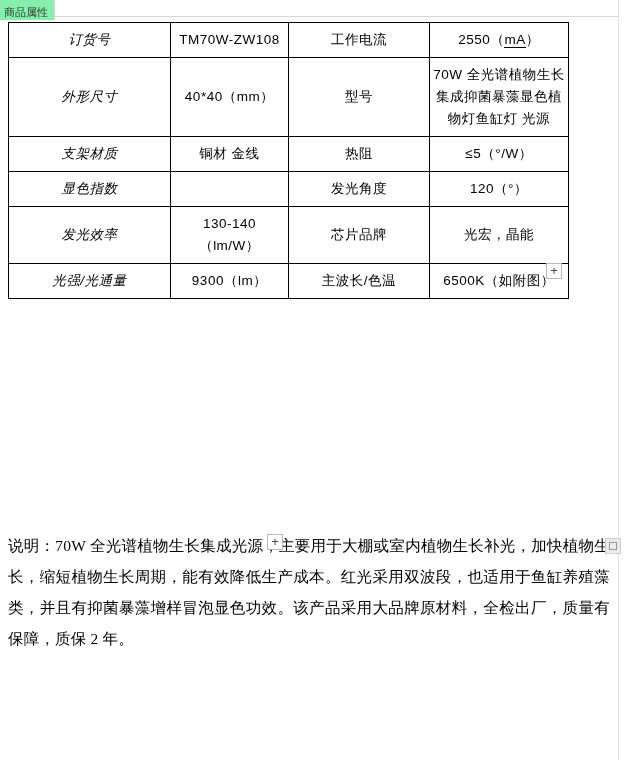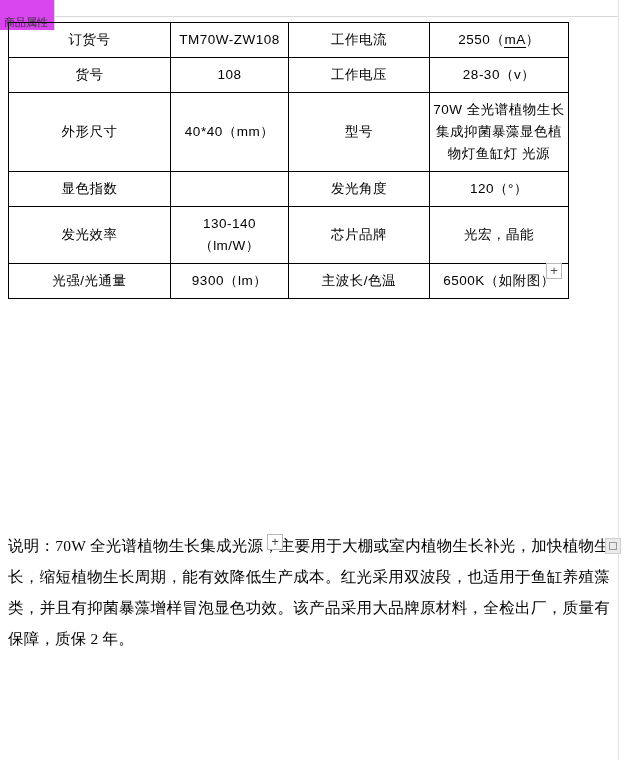--- a/index.html
+++ b/index.html
@@ -27,25 +27,25 @@
     position: absolute;
     left: 0; top: 0;
     width: 618px;
     height: 16px;
     border-bottom: 1px solid #d8d8d8;
     background: #fff;
   }
   .top-chip {
     position: absolute;
     left: 0; top: 0;
-    padding: 15px 6px 0 4px;
+    padding: 5px 6px 0 4px;
     font-size: 11px;
     line-height: 15px;
     color: #333;
-    background: #d946ef;
+    background: #86efac;
     border-right: 1px solid #d8d8d8;
   }
   
   .right-edge {
     position: absolute;
     left: 618px; top: 0;
     width: 22px; height: 760px;
     background: #fff;
     border-left: 1px solid #e3e3e3;
   }
@@ -94,21 +94,21 @@
   table.spec td {
     border: 1px solid #000;
     text-align: center;
     vertical-align: middle;
     font-size: 13.5px;
     font-family: "Liberation Sans", sans-serif;
     padding: 6px 3px;
     line-height: 22px;
     letter-spacing: 0.5px;
   }
-  .c0 { width: 155px; }
+  .c0 { width: 155px; font-style: italic; }
   .c1 { width: 111px; }
   .c2 { width: 134px; margin-left: 44px; }
   .c3 { width: 132px; }
 
   .unit-ma {
     border-bottom: 1px solid #000;
   }
 
   .para {
     position: absolute;
@@ -136,30 +136,30 @@
 
   <table class="spec">
     <tbody>
       <tr>
         <td class="c0">订货号</td>
         <td class="c1">TM70W-ZW108</td>
         <td class="c2">工作电流</td>
         <td class="c3">2550（<span class="unit-ma">mA</span>）</td>
       </tr>
       <tr>
-        <td class="c0">货号</td>
-        <td class="c1">108</td>
-        <td class="c2">工作电压</td>
-        <td class="c3">28-30（v）</td>
-      </tr>
-      <tr>
         <td class="c0">外形尺寸</td>
         <td class="c1">40*40（mm）</td>
         <td class="c2">型号</td>
         <td class="c3">70W 全光谱植物生长集成抑菌暴藻显色植物灯鱼缸灯 光源</td>
+      </tr>
+      <tr>
+        <td class="c0">支架材质</td>
+        <td class="c1">铜材 金线</td>
+        <td class="c2">热阻</td>
+        <td class="c3">≤5（°/W）</td>
       </tr>
       <tr>
         <td class="c0">显色指数</td>
         <td class="c1"></td>
         <td class="c2">发光角度</td>
         <td class="c3">120（°）</td>
       </tr>
       <tr>
         <td class="c0">发光效率</td>
         <td class="c1">130-140（lm/W）</td>

